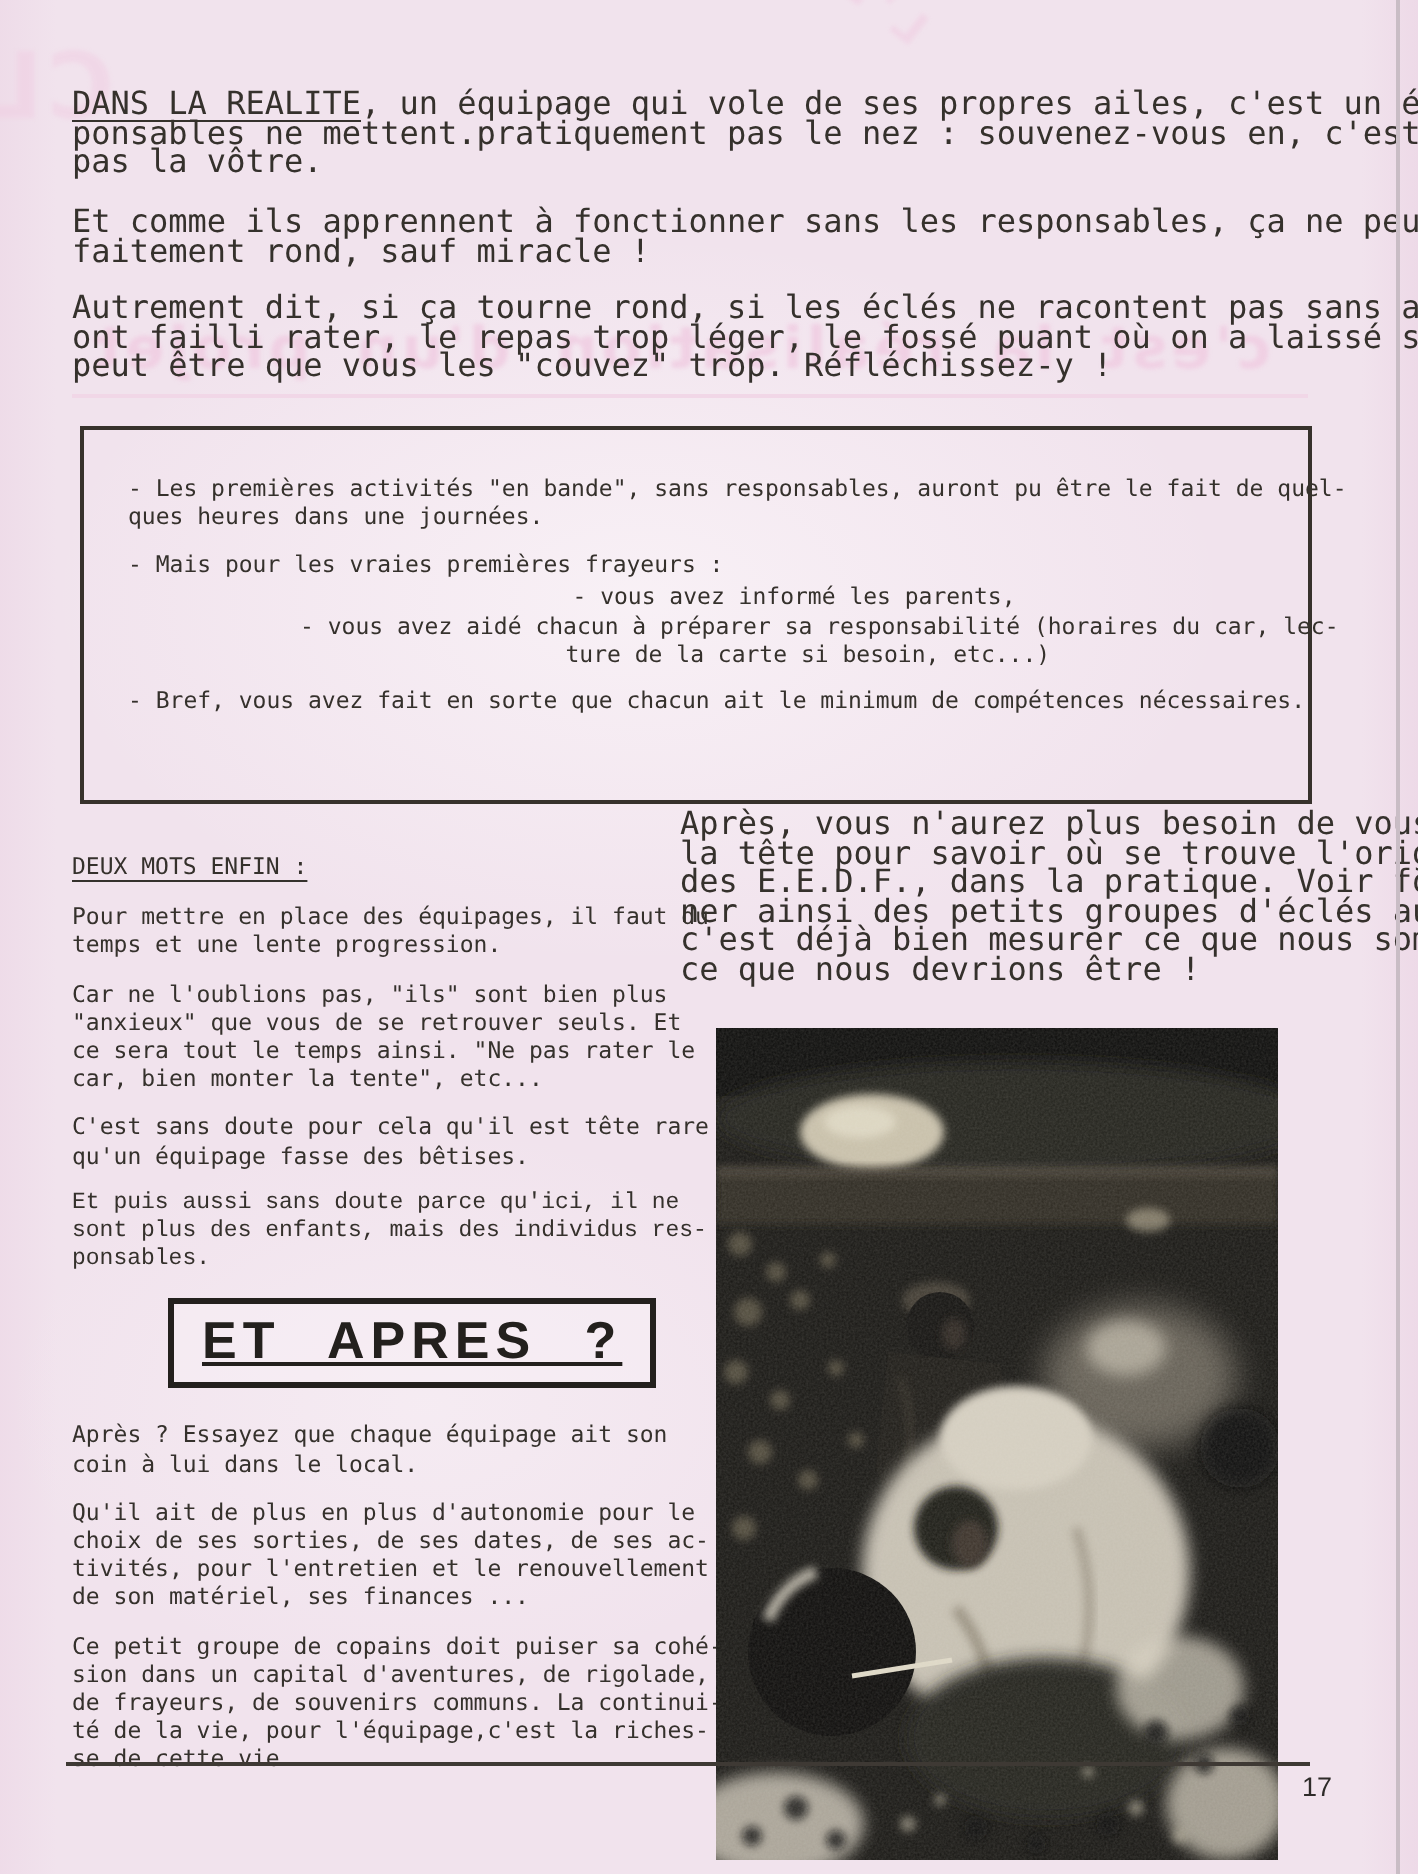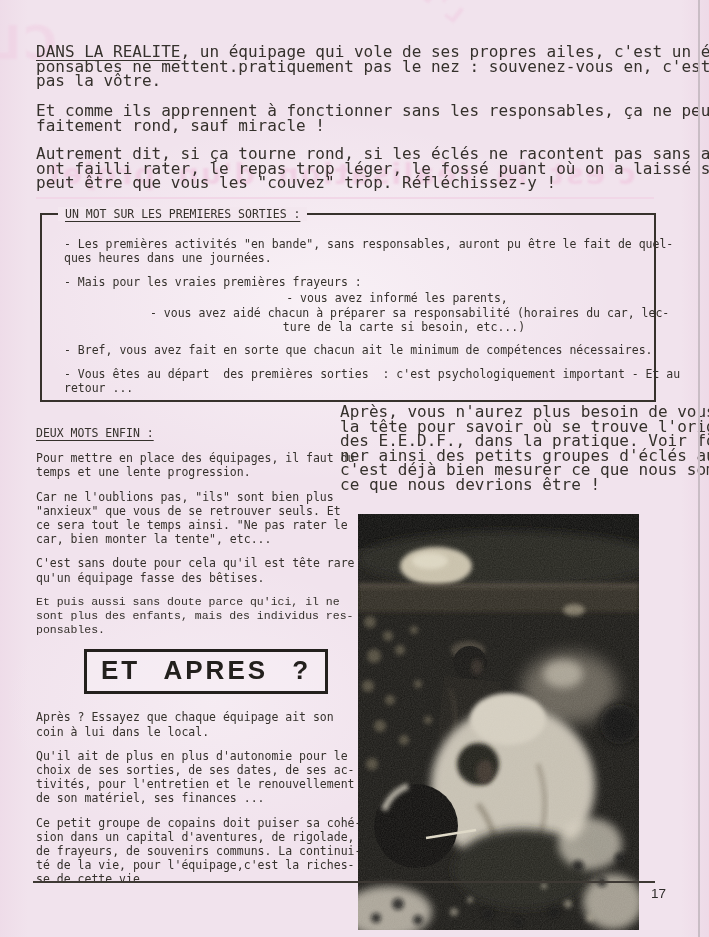--- a/index.html
+++ b/index.html
@@ -27,21 +27,21 @@
     font-size:11.5px; color:#35312c; white-space:pre;
   }
   .box-content { position:absolute; left:22px; top:22px; right:10px; }
   .box-content .p { white-space:pre; font-size:11.5px; line-height:14.4px; color:#35312c; margin:0 0 9px 0; }
   .box-content .p.tight { margin-bottom:2px; }
   .box-content .sub { margin-left:86px; margin-bottom:9px;text-align:center; }
   
   .headline-box {
     display:inline-block; margin:12px 0 16px 48px; border:3px solid #23201d;
     padding:3px 14px 5px; font-family:"Liberation Sans", sans-serif; font-weight:bold;
-    font-size:26px; letter-spacing:3px; word-spacing:14px; color:#23201d; background:rgba(247,240,245,.5);
+    font-size:26px; letter-spacing:3px; word-spacing:14px; color:#23201d; background:rgba(247,240,245,.5);text-decoration:underline;
   }
   
   .photo { position:absolute; left:358px; top:514px; width:281px; height:416px; background:#181714; z-index:4; }
   
   .rule-bottom { position:absolute; left:33px; top:881px; width:622px; height:2px; background:#3e3934; z-index:6; }
   .page-number { position:absolute; left:651px; top:886px; font-family:Liberation Sans, sans-serif; font-size:13.5px; color:#2e2b29; z-index:6; }
   .edge-line { position:absolute; left:698px; top:0; width:2px; height:937px; background:#c9bdc5; z-index:7; }
   
   .ghost { position:absolute; color:#f0cde2; font-family:"DejaVu Sans", sans-serif; font-weight:bold; filter:blur(1.1px); z-index:1; }
   .ghost-title { left:20px; top:157px; width:640px; font-size:29px; letter-spacing:2px; word-spacing:9px; transform:scaleX(-1); text-align:center; opacity:.85; }
@@ -62,31 +62,28 @@
   <div class="mono" style="left:36px; top:45px;"><span class="u">DANS LA REALITE</span><span>, un équipage qui vole de ses propres ailes, c'est un équipage où les res-
 ponsables ne mettent.pratiquement pas le nez : souvenez-vous en, c'est leur bande à eux,
 pas la vôtre.</span></div>
   <div class="mono" style="left:36px; top:104px;">Et comme ils apprennent à fonctionner sans les responsables, ça ne peut pas tourner par-
 faitement rond, sauf miracle !</div>
   <div class="mono" style="left:36px; top:147px;">Autrement dit, si ça tourne rond, si les éclés ne racontent pas sans arrêt le bus qu'ils
 ont failli rater, le repas trop léger, le fossé puant où on a laissé ses bottes... c'est
 peut être que vous les "couvez" trop. Réfléchissez-y !</div>
 
   <div class="sorties-box">
-    <span class="box-title u">UN MOT SUR LES PREMIERES SORTIES :</span>
     <div class="box-content">
       <div class="p">- Les premières activités "en bande", sans responsables, auront pu être le fait de quel-
 ques heures dans une journées.</div>
       <div class="p tight">- Mais pour les vraies premières frayeurs :</div>
       <div class="p sub">- vous avez informé les parents,
 - vous avez aidé chacun à préparer sa responsabilité (horaires du car, lec-
   ture de la carte si besoin, etc...)</div>
       <div class="p">- Bref, vous avez fait en sorte que chacun ait le minimum de compétences nécessaires.</div>
-      <div class="p">- Vous êtes au départ  des premières sorties  : c'est psychologiquement important - Et au
-retour ...</div>
     </div>
   </div>
 
   <div class="flow" style="left:36px; top:422px; width:320px;">
     <div class="p u" style="display:inline-block; margin-bottom:11px;">DEUX MOTS ENFIN :</div>
     <div class="p">Pour mettre en place des équipages, il faut du
 temps et une lente progression.</div>
     <div class="p">Car ne l'oublions pas, "ils" sont bien plus
 "anxieux" que vous de se retrouver seuls. Et
 ce sera tout le temps ainsi. "Ne pas rater le

